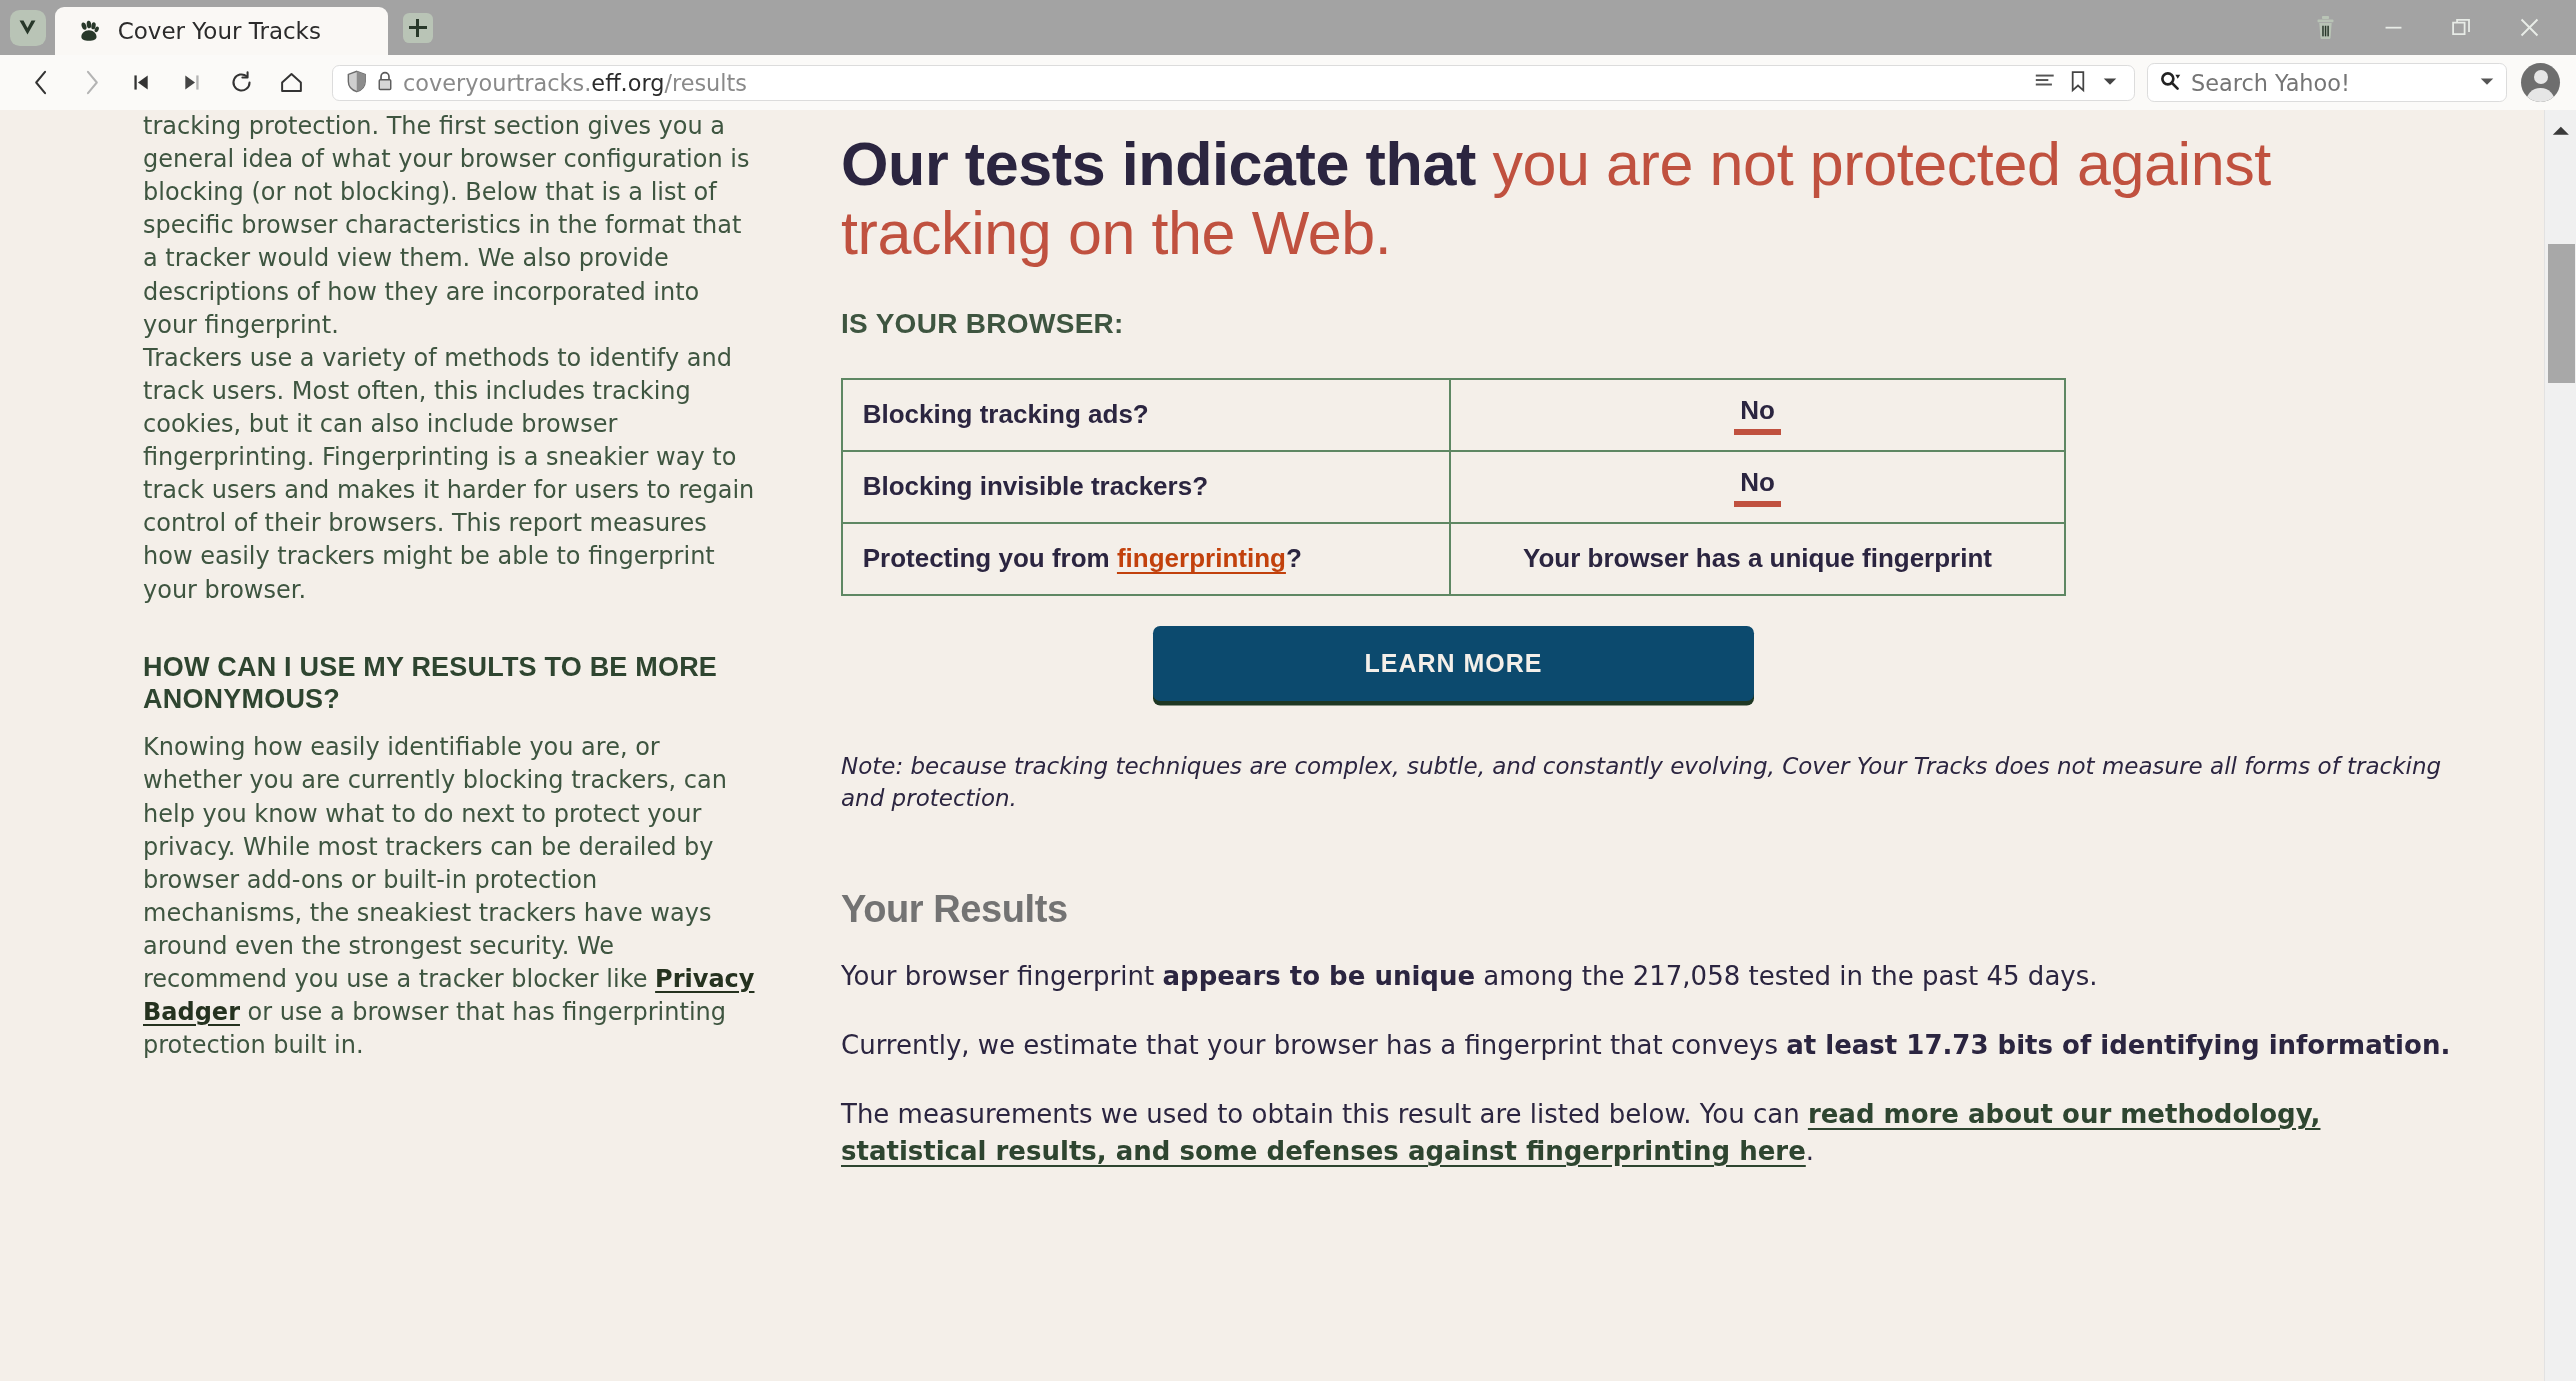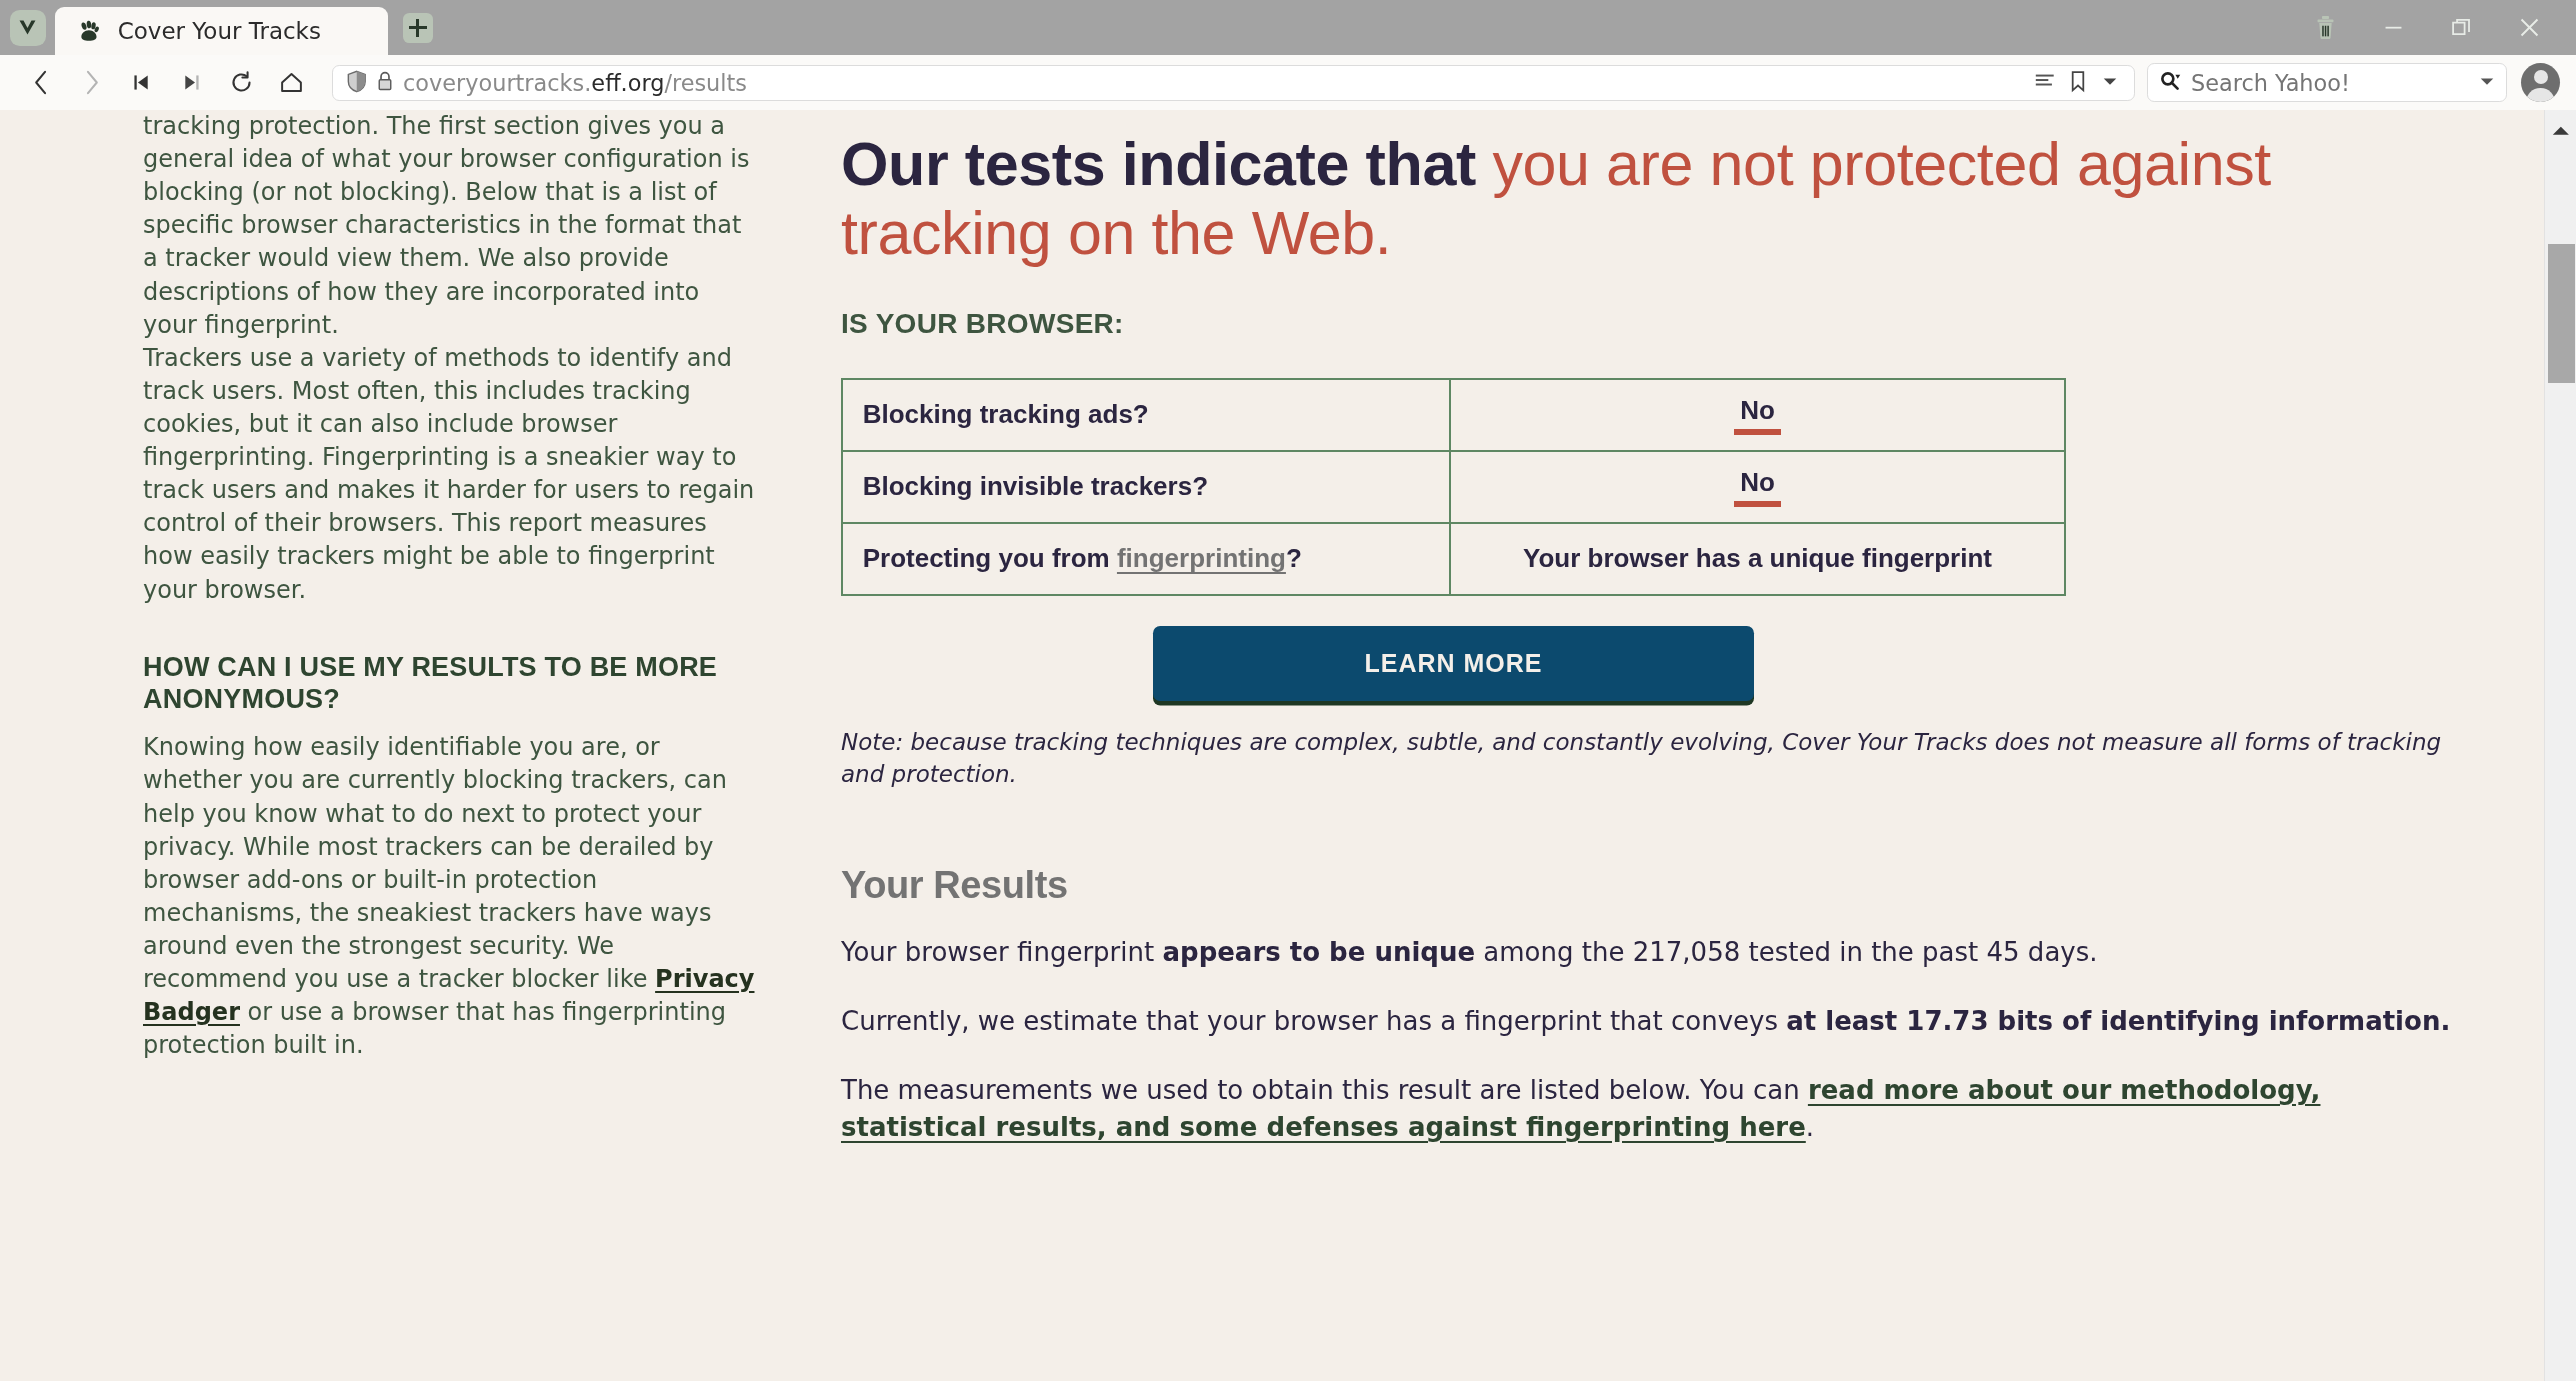--- a/index.html
+++ b/index.html
@@ -123,37 +123,37 @@
     font-size: 26px; font-weight: 700; color:#2b2540;
     font-family:"Liberation Sans", sans-serif;
   }
   table.results td.q { width: 608px; }
   table.results td.a { text-align: center; position: relative; }
   .a-neg { display:inline-block; position:relative; padding-bottom: 0; }
   .a-neg .bar {
     display:block; height: 5.4px; background:#c0513f; width: 47px;
     margin: 3.6px auto 0 auto;
   }
-  .inline-link { color:#737373; text-decoration: underline; text-underline-offset: 4.5px; }
+  .inline-link { color:#c2410c; text-decoration: underline; text-underline-offset: 4.5px; }
 
   .wondering {
     text-align: center; font-size: 27px; color:#2b2540; margin: 47px 0 0 0;
     width: 1225px;
   }
   .btnrow { width: 1225px; display:flex; justify-content:center; margin-top: 30px; }
   .learn-more {
     background:#0c4a6e; color:#f4efe9; border:none; border-radius: 7.2px;
     font-size: 25px; font-weight: 700; letter-spacing: 1px;
     width: 601px; height: 75px; cursor:pointer;
     box-shadow: 0 4.5px 0 #1e3723;
     font-family:"Liberation Sans", sans-serif;
   }
   p.note {
     font-style: italic; font-size: 23px; line-height: 1.4; color:#2b2540;
-    margin-top: 25px; max-width: 1601px;
+    margin-top: 49px; max-width: 1601px;
   }
 
   h2.results-title {
     font-size: 38px; font-weight: 700; color:#737373; margin: 74px 0 27px 0;
     letter-spacing: -0.4px; font-family:"Liberation Sans", sans-serif;
   }
   p.body {
     font-size: 26px; line-height: 1.42; color:#2b2540; margin-bottom: 32px; max-width: 1655px;
   }
   p.body b { font-weight: 700; }

